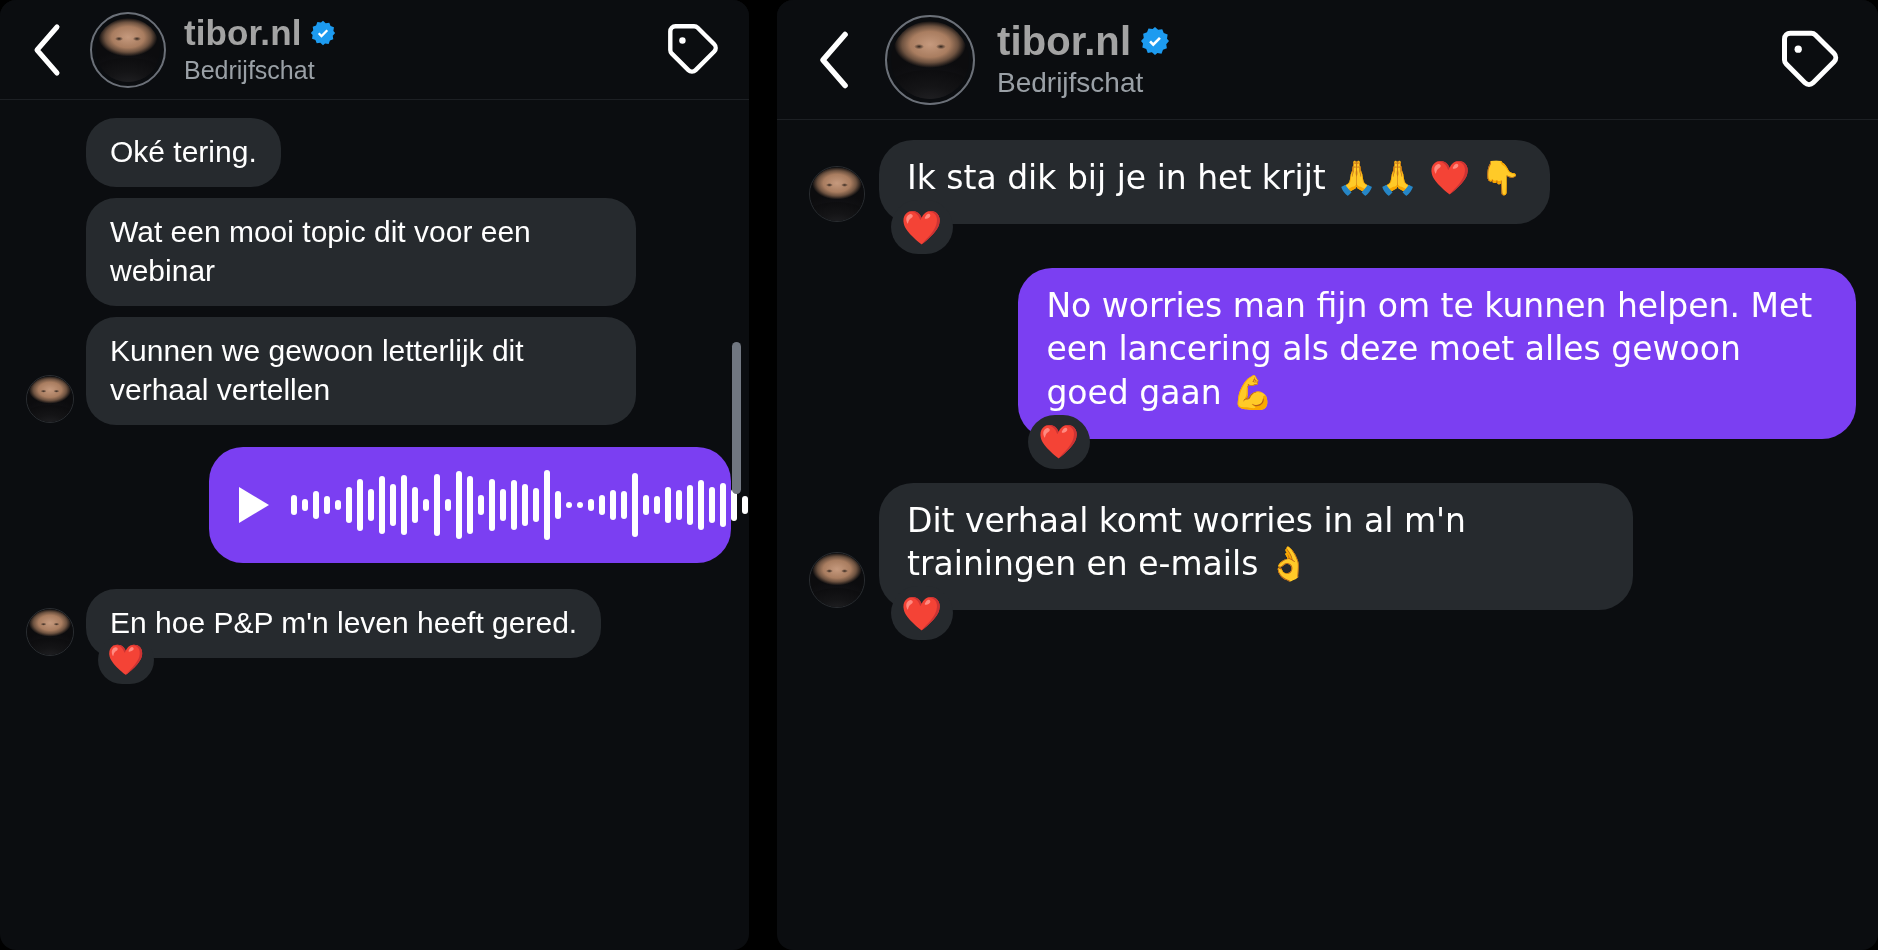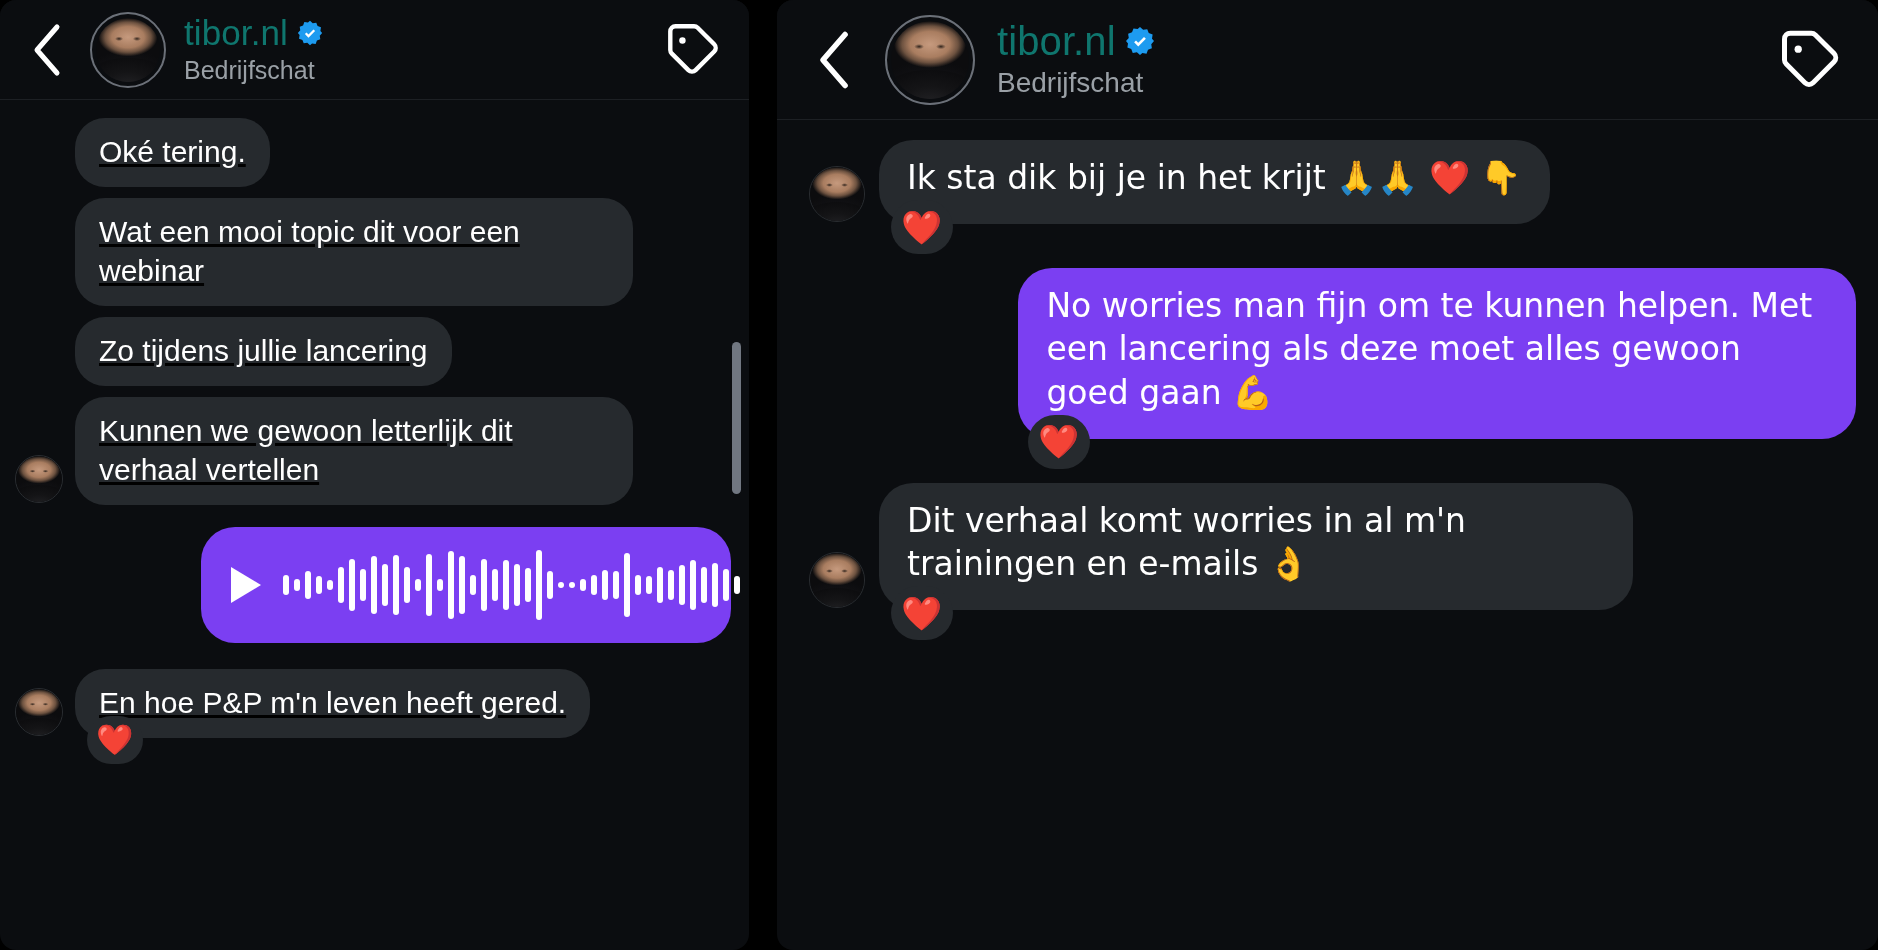--- a/index.html
+++ b/index.html
@@ -88,22 +88,22 @@
     background:
       radial-gradient(ellipse 9% 26% at 36% 40%, rgba(25,18,14,.85) 0%, rgba(25,18,14,0) 70%),
       radial-gradient(ellipse 9% 26% at 64% 40%, rgba(25,18,14,.85) 0%, rgba(25,18,14,0) 70%);
   }
 
   .header-texts { margin-left: 18px; display: flex; flex-direction: column; justify-content: center; }
   .panel-right .header-texts { margin-left: 22px; }
 
   .header-name-row { display: flex; align-items: center; gap: 9px; }
   .header-name {
-    color: #0f766e;
-    font-weight: 400;
+    color: #a3a3a3;
+    font-weight: 700;
     letter-spacing: .1px;
     line-height: 1.1;
   }
   .panel-left  .header-name { font-size: 35px; }
   .panel-right .header-name { font-size: 40px; }
 
   .verified-badge { display: block; }
   .panel-left  .verified-badge { width: 26px; height: 26px; }
   .panel-right .verified-badge { width: 30px; height: 30px; }
 
@@ -130,21 +130,21 @@
     padding-top: 18px;
     height: calc(100% - 100px);
   }
   .panel-right .thread { height: calc(100% - 120px); padding-top: 20px; }
 
   .msg-row {
     display: flex;
     align-items: flex-end;
     position: relative;
   }
-  .panel-left  .msg-row { padding: 0 18px 0 15px; margin-bottom: 11px; text-decoration: underline; }
+  .panel-left  .msg-row { padding: 0 18px 0 26px; margin-bottom: 11px; }
   .panel-right .msg-row { padding: 0 22px 0 32px; margin-bottom: 14px; }
   .msg-row.out { justify-content: flex-end; }
 
   .row-avatar {
     flex: 0 0 auto;
     border-radius: 50%;
     overflow: hidden;
     border: 1px solid #2a2d31;
   }
   .panel-left  .row-avatar { width: 48px; height: 48px; margin-right: 12px; margin-bottom: 2px; }
@@ -283,26 +283,20 @@
         </div>
       </div>
 
       <div class="msg-row">
         <div class="row-avatar spacer"></div>
         <div class="bubble-wrap">
           <div class="bubble in">Wat een mooi topic dit voor een webinar</div>
         </div>
       </div>
 
-      <div class="msg-row">
-        <div class="row-avatar spacer"></div>
-        <div class="bubble-wrap">
-          <div class="bubble in">Zo tijdens jullie lancering</div>
-        </div>
-      </div>
 
       <div class="msg-row">
         <div class="row-avatar">
           <div class="avatar-photo"></div>
         </div>
         <div class="bubble-wrap">
           <div class="bubble in">Kunnen we gewoon letterlijk dit verhaal vertellen</div>
         </div>
       </div>
 

